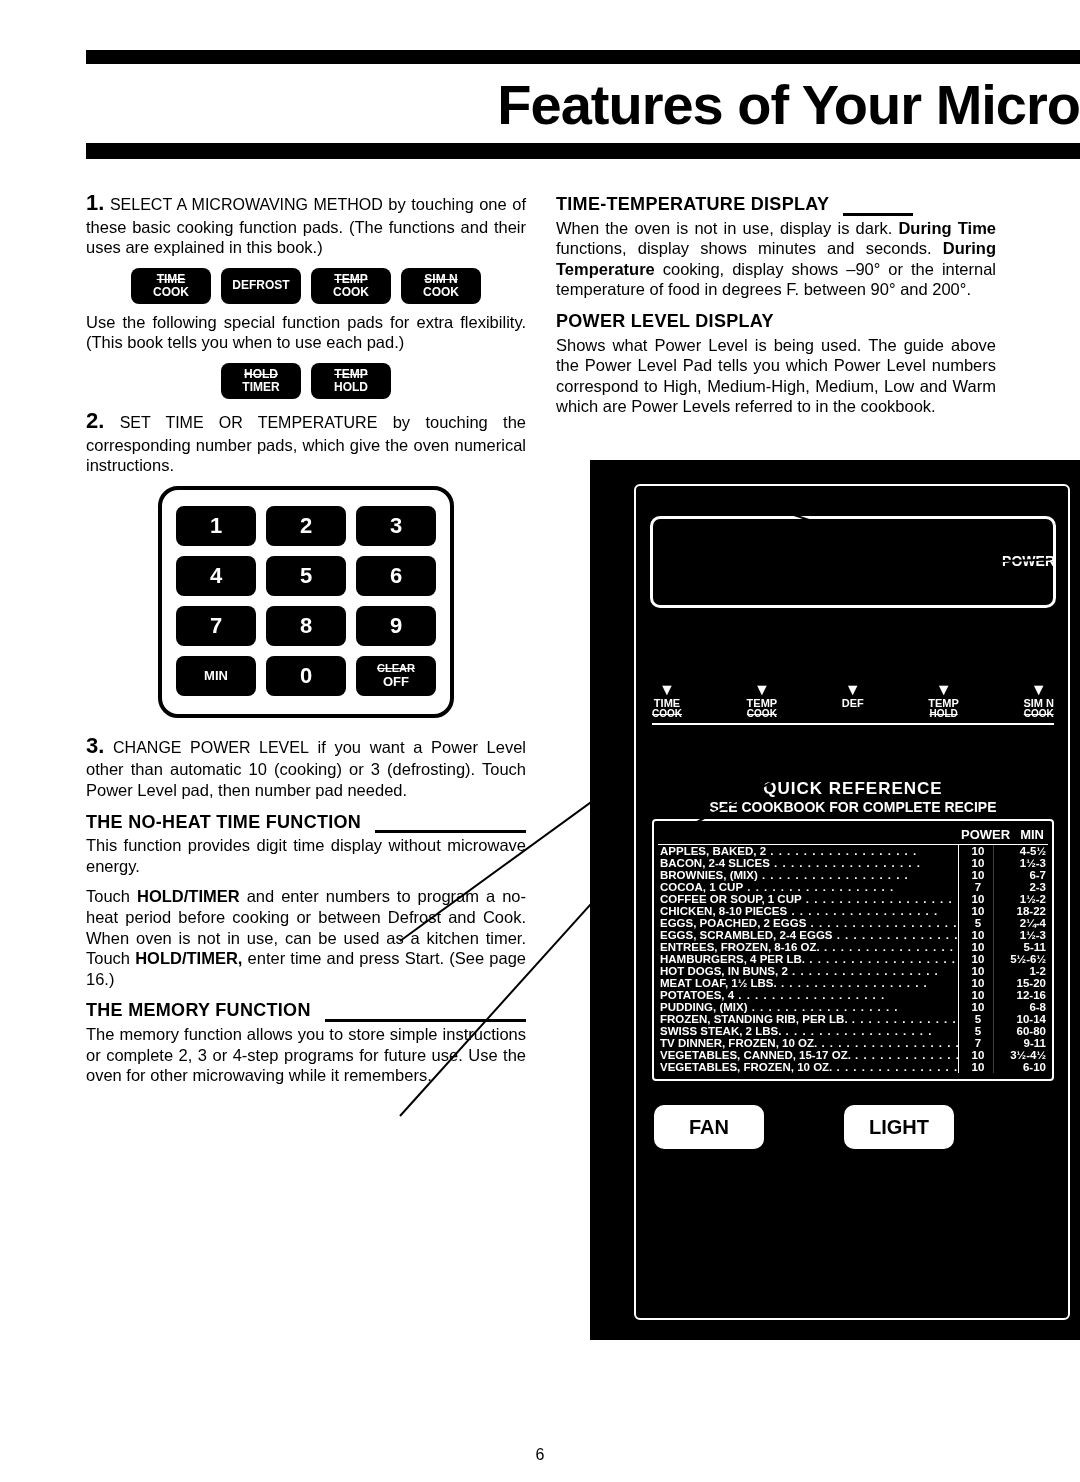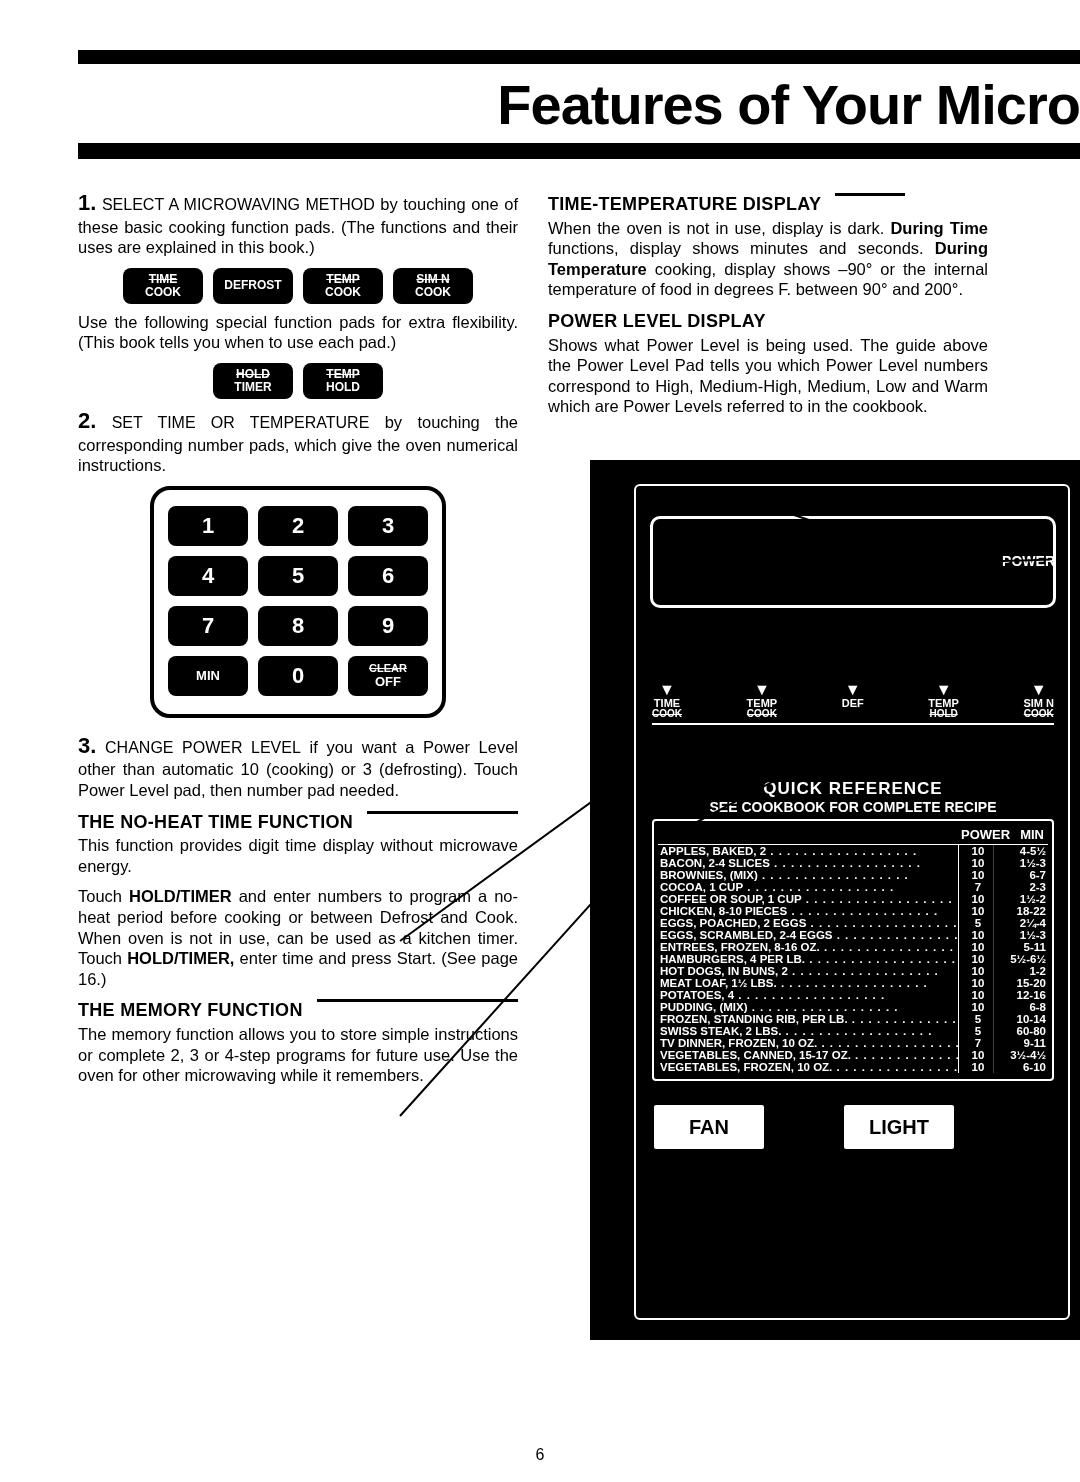--- a/index.html
+++ b/index.html
@@ -10,21 +10,21 @@
     width: 1080px;
     height: 1482px;
     overflow: hidden;
     color: #000;
   }
   .page {
     position: relative;
     width: 1080px;
     height: 1482px;
     box-sizing: border-box;
-    padding: 50px 0 0 0;
+    padding: 50px 0 0 8px;
   }
   .topbar {
     height: 14px;
     background: #000;
     margin: 0 0 8px 78px;
   }
   .title {
     font-size: 56px;
     font-weight: 900;
     text-align: right;
@@ -54,21 +54,21 @@
   p { margin: 0 0 10px 0; text-align: justify; }
   .step-lead { font-size: 22px; font-weight: 900; }
   .step-head { font-weight: 400; font-size: 16px; }
   .bold { font-weight: 900; }
   .section-head {
     font-weight: 900;
     font-size: 18px;
     letter-spacing: 0.3px;
     margin: 4px 0 2px 0;
     display: flex;
-    align-items: flex-start;
+    align-items: flex-end;
     gap: 8px;
   }
   .section-head .rule {
     flex: 1;
     height: 3px;
     background: #000;
     margin-left: 6px;
   }
   
   .padrow { display:flex; gap:10px; justify-content:center; margin:4px 0 8px; }
@@ -128,21 +128,21 @@
   .qr-hrow{ display:flex; justify-content:flex-end; gap:10px; font-size:13px; border-bottom:1px solid #fff; padding:2px 4px;}
   .qr-row{ display:flex; white-space:nowrap; padding:0 2px;}
   .qr-row .n{ flex:1; overflow:hidden;}
   .qr-row .p{ width:30px; text-align:center; border-left:1px solid #fff; padding-left:4px;}
   .qr-row .m{ width:48px; text-align:right; border-left:1px solid #404040; padding-left:4px; overflow:hidden;}
   .dots::after{ content:" . . . . . . . . . . . . . . . . . ."; letter-spacing:1px;}
   .btns{ display:flex; gap:80px; margin:24px 8px 0; }
   .wbtn{
     background:#fff; color:#000; font-weight:700; font-size:20px;
     width:110px; height:44px; display:flex; align-items:center; justify-content:center;
-    border-radius:2px;
+    border-radius:10px;
   }
   
   .callout{
     position:absolute; background:#000; height:2px; transform-origin:left center;
   }
   .pagenum{
     position:absolute; bottom:18px; left:50%; transform:translateX(-50%);
     font-size:16px;
   }
 </style>

